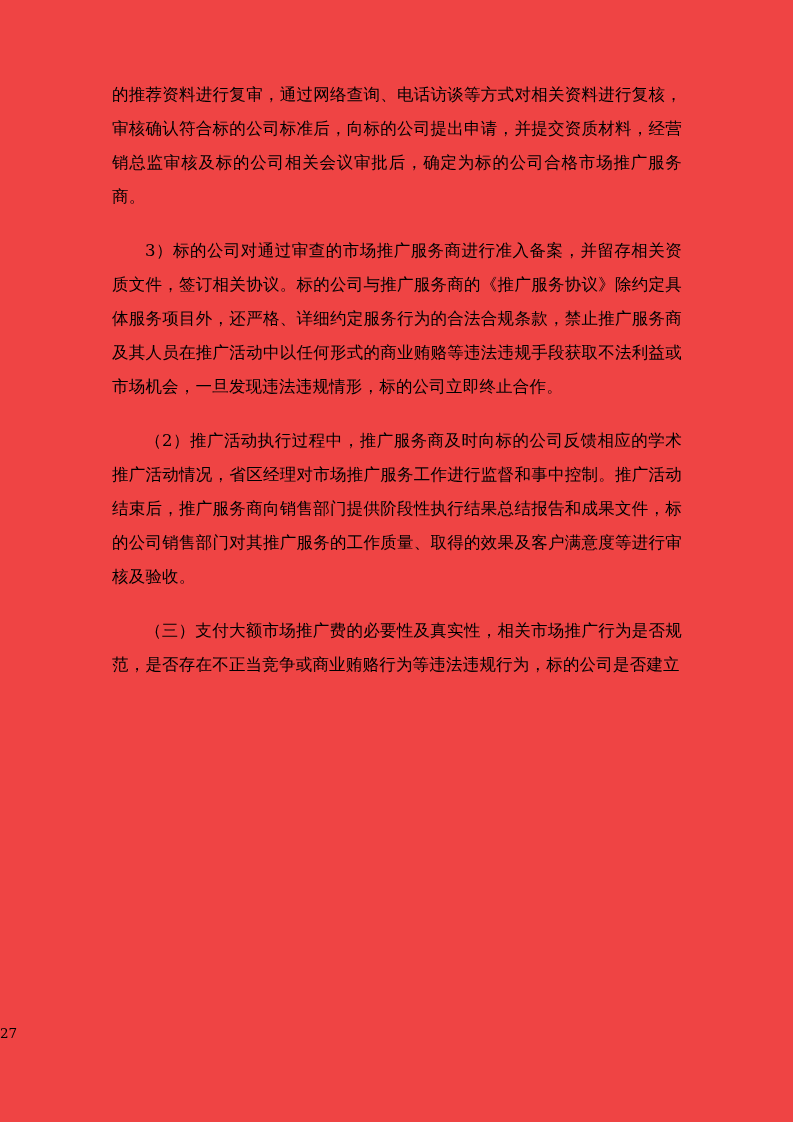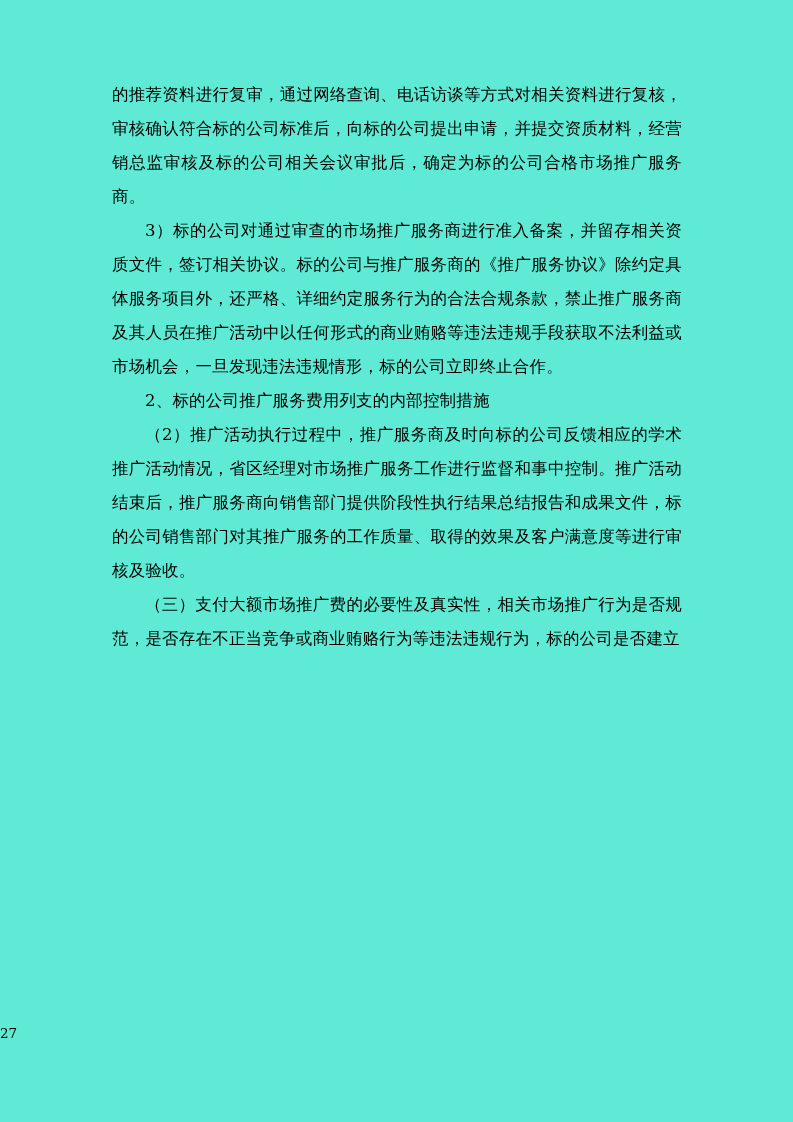--- a/index.html
+++ b/index.html
@@ -6,21 +6,21 @@
     margin: 0;
     padding: 0;
     background: #b0b0b0;
   }
   body {
     font-family: "DejaVu Serif", "Liberation Serif", serif;
   }
   .page {
     width: 793px;
     height: 1122px;
-    background: #5eead4;
+    background: #ef4444;
     position: relative;
     margin: 0 auto;
     box-sizing: border-box;
     overflow: hidden;
   }
   .content {
     position: absolute;
     left: 112px;
     top: 78px;
     width: 570px;
@@ -29,20 +29,21 @@
     font-size: 16.5px;
     line-height: 34px;
     color: #000000;
     text-align: justify;
     text-justify: inter-ideograph;
     margin: 0;
     letter-spacing: 0.2px;
   }
   .indent2 {
     text-indent: 2em;
+    margin-top: 20px;
   }
   .bold {
     font-weight: normal;
   }
   .page-number {
     position: absolute;
     left: 0;
     right: 0;
     top: 1025px;
     font-size: 13.5px;
@@ -50,18 +51,17 @@
     font-family: "DejaVu Serif", "Liberation Serif", serif;
   }
 </style>
 </head>
 <body>
 
 <div class="page">
   <div class="content">
     <p class="para">的推荐资料进行复审，通过网络查询、电话访谈等方式对相关资料进行复核，审核确认符合标的公司标准后，向标的公司提出申请，并提交资质材料，经营销总监审核及标的公司相关会议审批后，确定为标的公司合格市场推广服务商。</p>
     <p class="para indent2">3）标的公司对通过审查的市场推广服务商进行准入备案，并留存相关资质文件，签订相关协议。标的公司与推广服务商的《推广服务协议》除约定具体服务项目外，还严格、详细约定服务行为的合法合规条款，禁止推广服务商及其人员在推广活动中以任何形式的商业贿赂等违法违规手段获取不法利益或市场机会，一旦发现违法违规情形，标的公司立即终止合作。</p>
-    <p class="para indent2">2、标的公司推广服务费用列支的内部控制措施</p>
     <p class="para indent2">（2）推广活动执行过程中，推广服务商及时向标的公司反馈相应的学术推广活动情况，省区经理对市场推广服务工作进行监督和事中控制。推广活动结束后，推广服务商向销售部门提供阶段性执行结果总结报告和成果文件，标的公司销售部门对其推广服务的工作质量、取得的效果及客户满意度等进行审核及验收。</p>
     <p class="para indent2 bold">（三）支付大额市场推广费的必要性及真实性，相关市场推广行为是否规范，是否存在不正当竞争或商业贿赂行为等违法违规行为，标的公司是否建立</p>
   </div>
   <div class="page-number">27</div>
 </div>
 
 </body></html>

